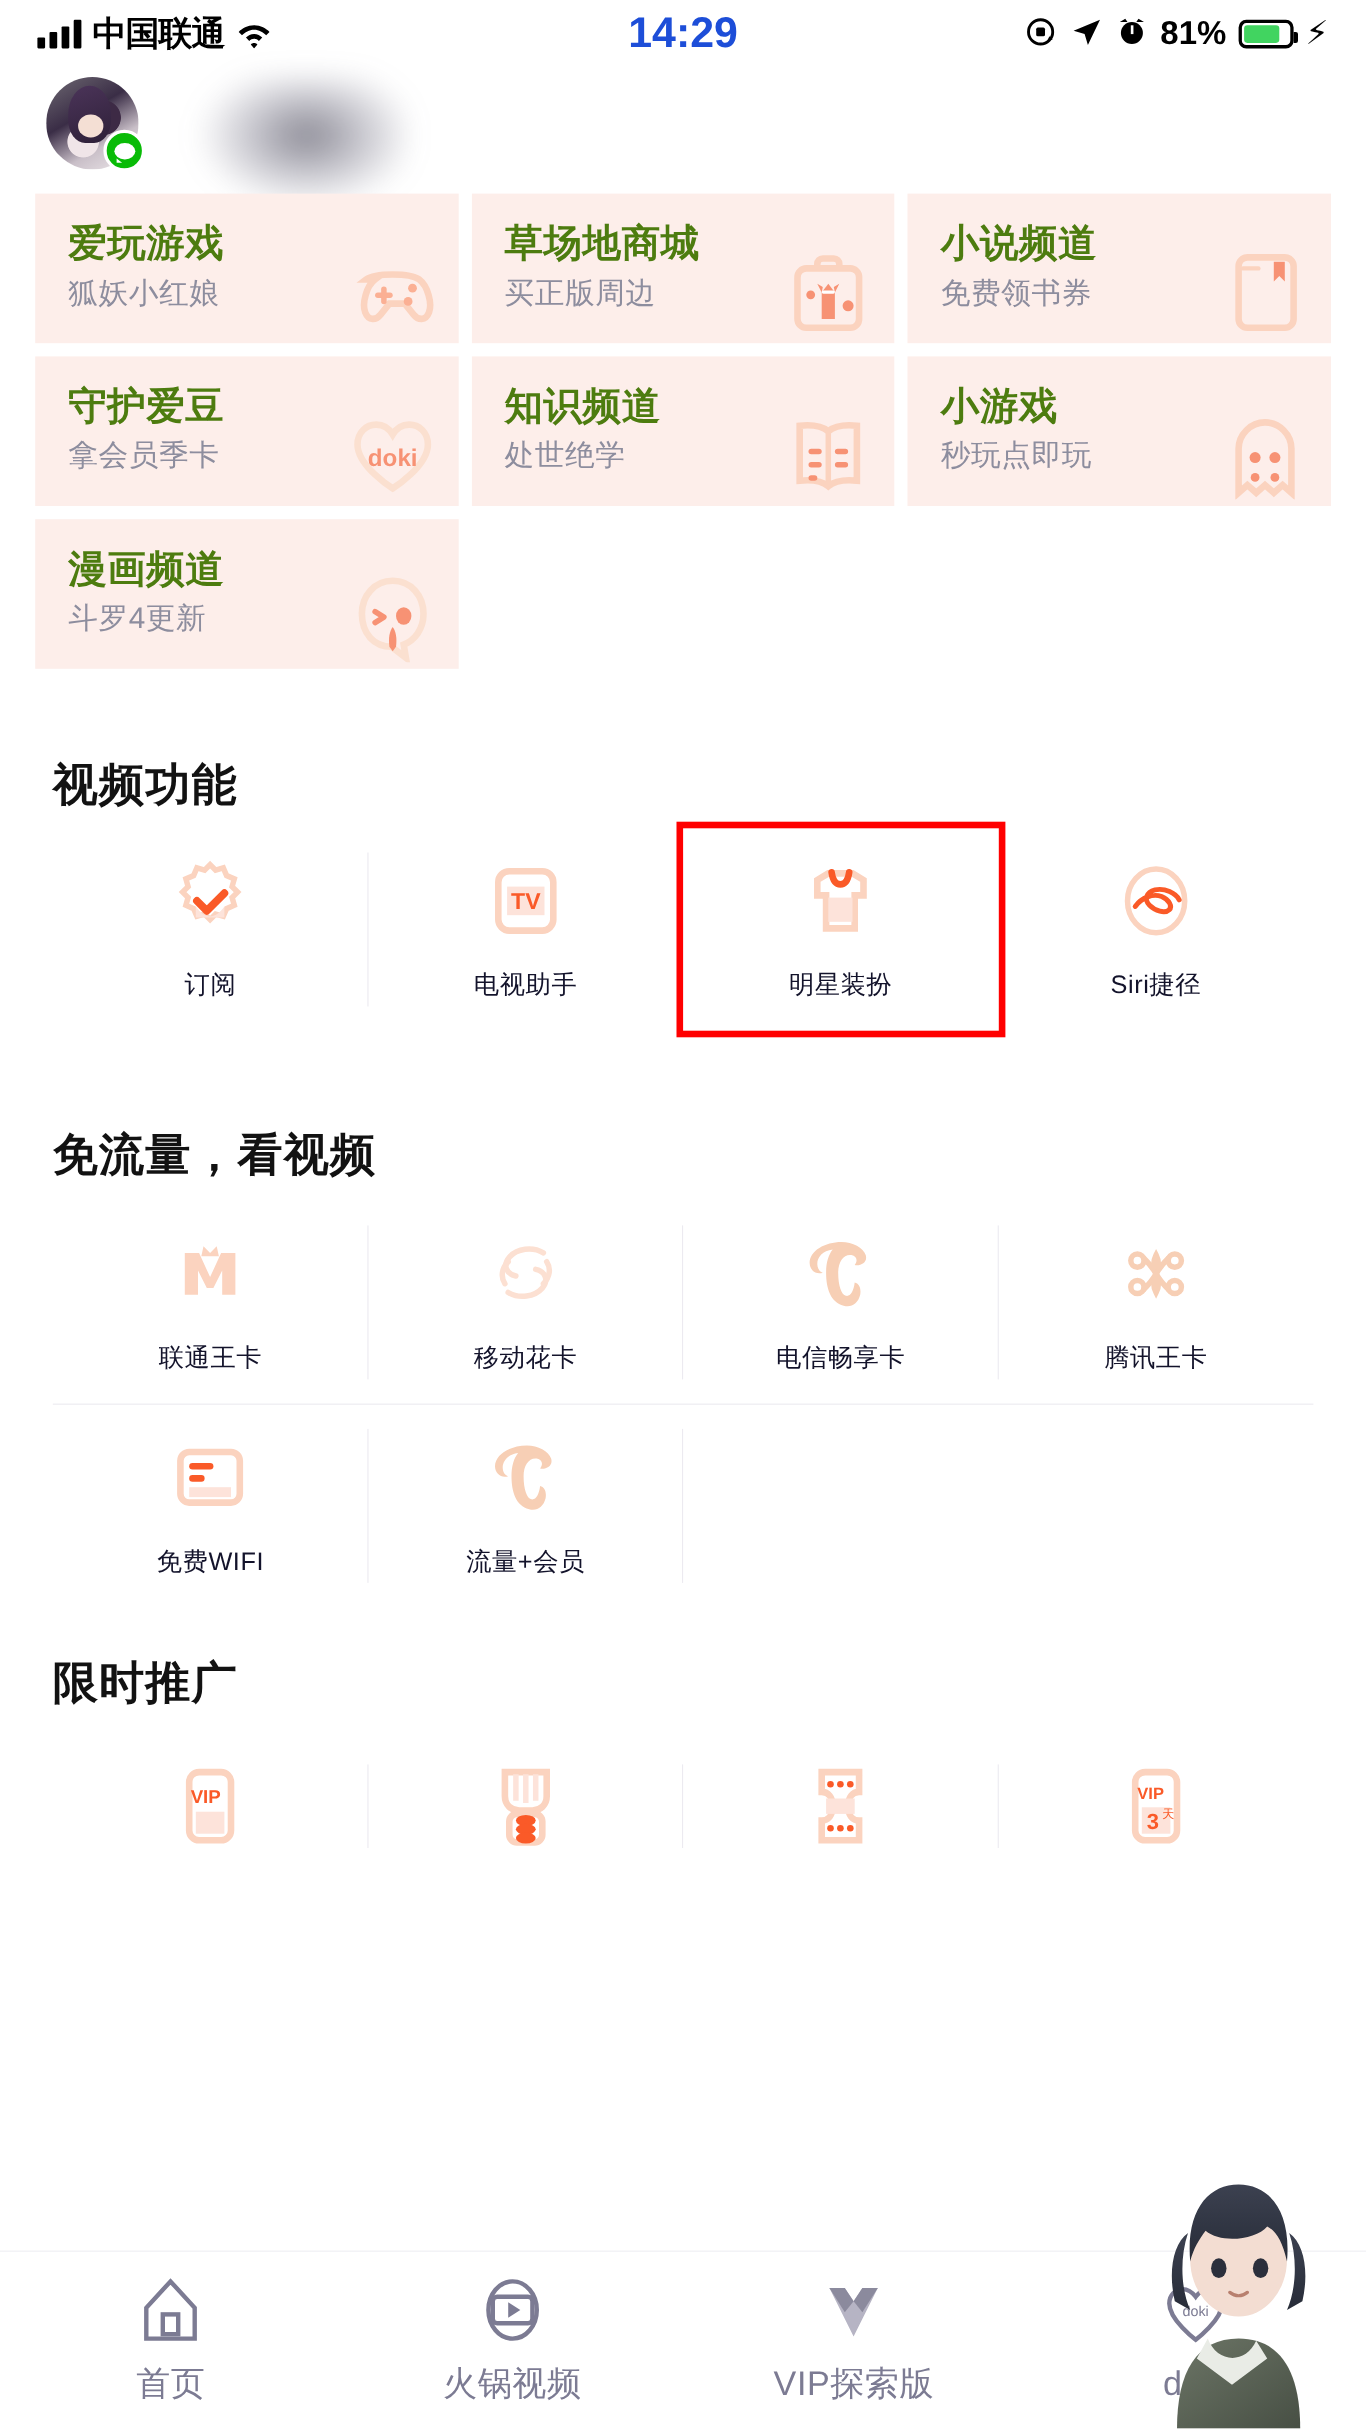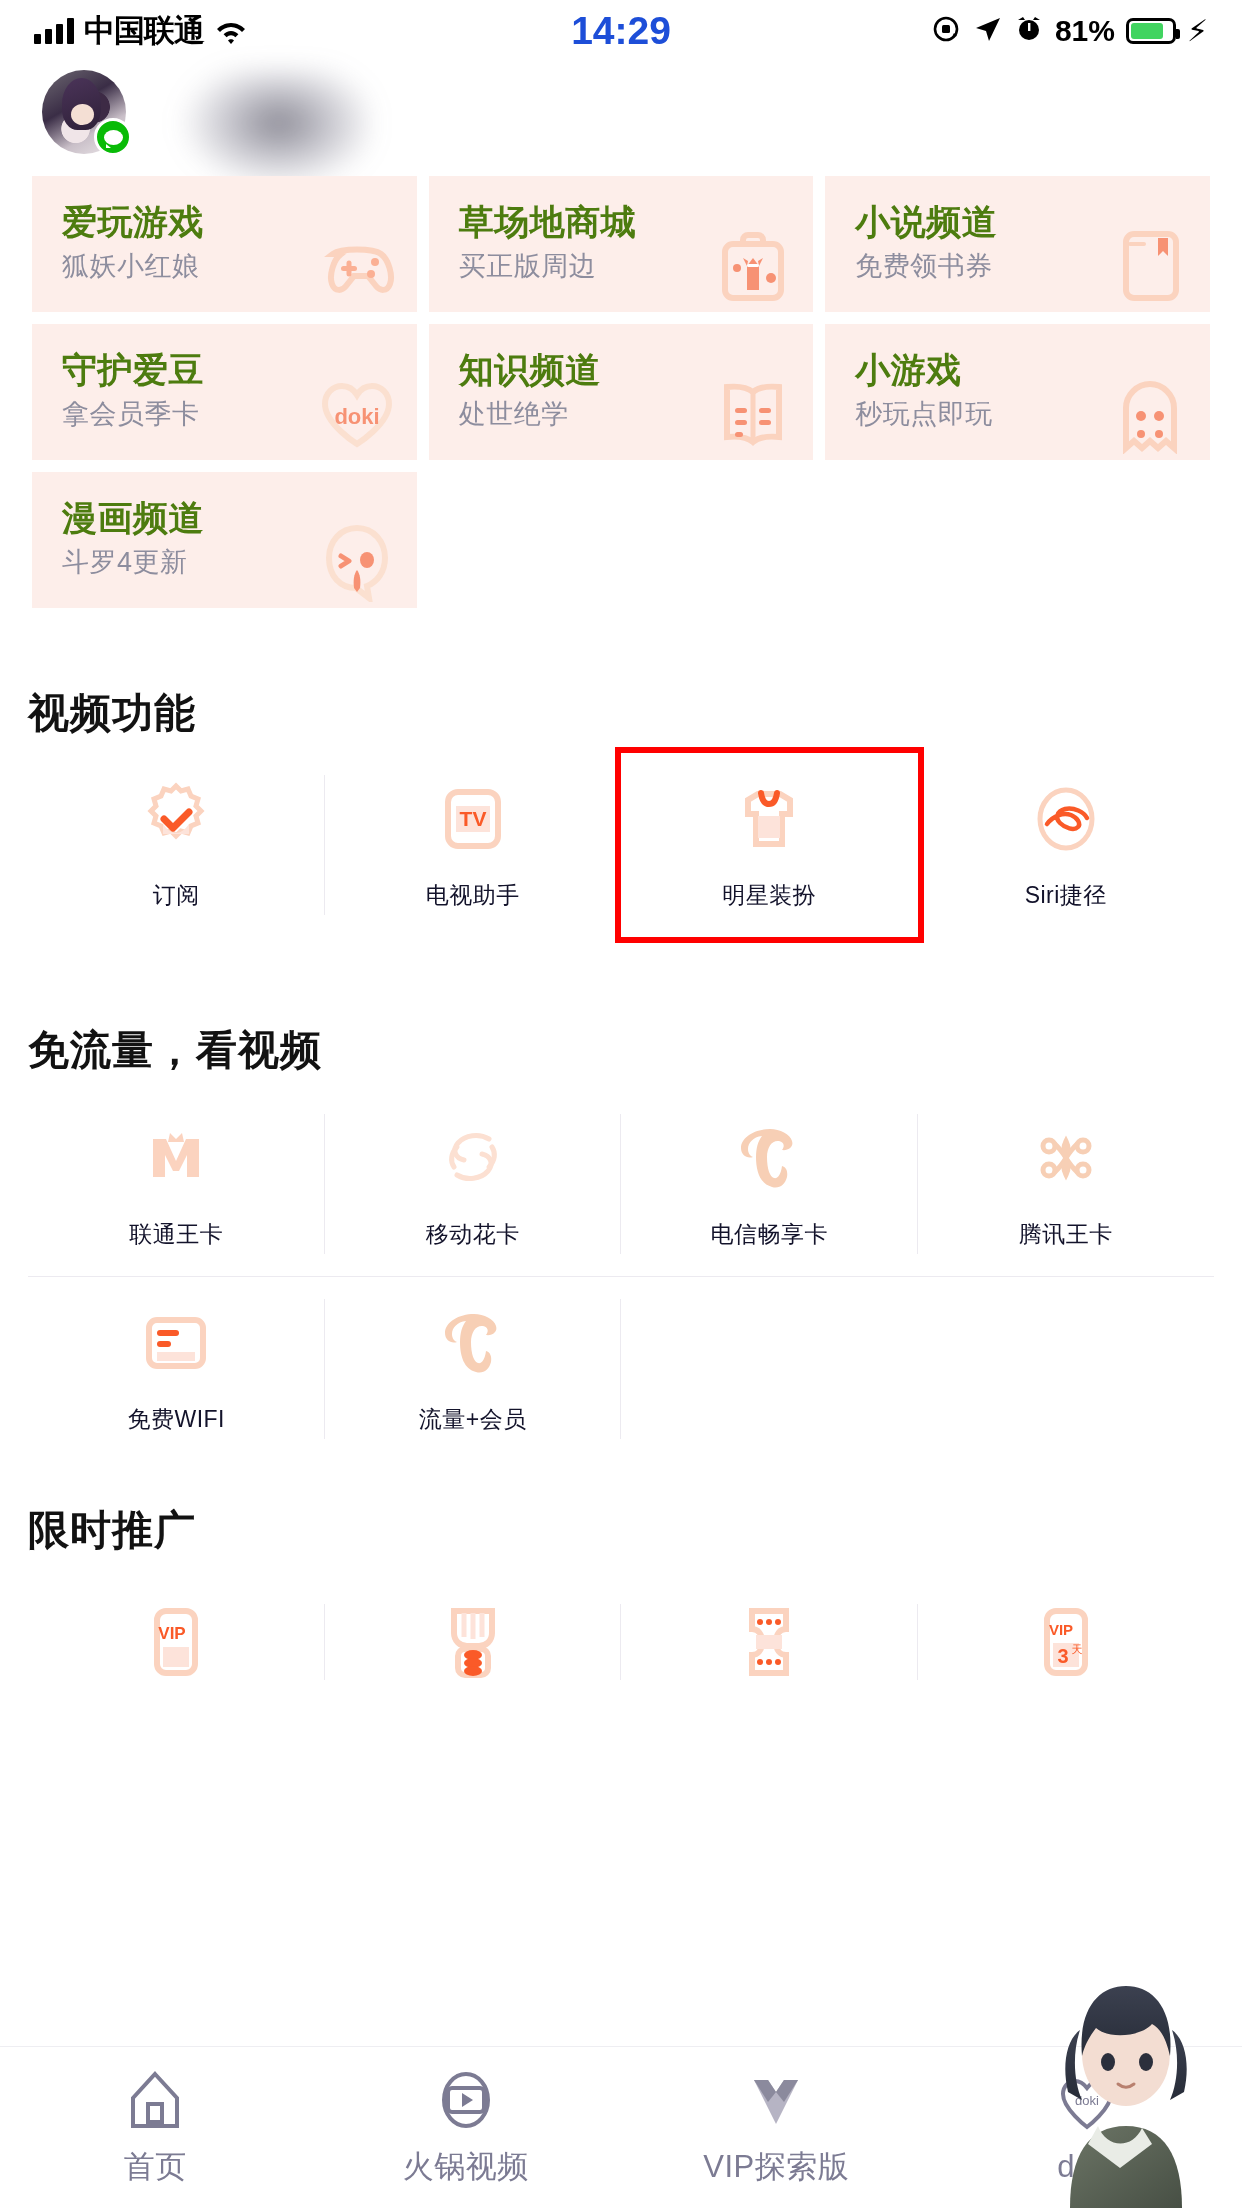--- a/index.html
+++ b/index.html
@@ -109,21 +109,21 @@
   .pcard .s{
     font-size:27px; color:#8d8d9e; margin-top:7px; letter-spacing:.5px;
   }
   .pcard .ic{
     position:absolute; right:16px; bottom:6px; width:88px; height:82px;
     opacity:1;
   }
   .pcard.empty{ background:transparent; }
 
   
-  .section{ padding:0 28px; }
+  .section{ padding:0 48px; }
   .sec-title{
     font-size:41px; font-weight:700; color:#121212;
     letter-spacing:1px;
   }
   .icon-grid{
     display:grid; grid-template-columns:repeat(4,1fr);
   }
   .icell{
     height:184px;
     display:flex; flex-direction:column;

